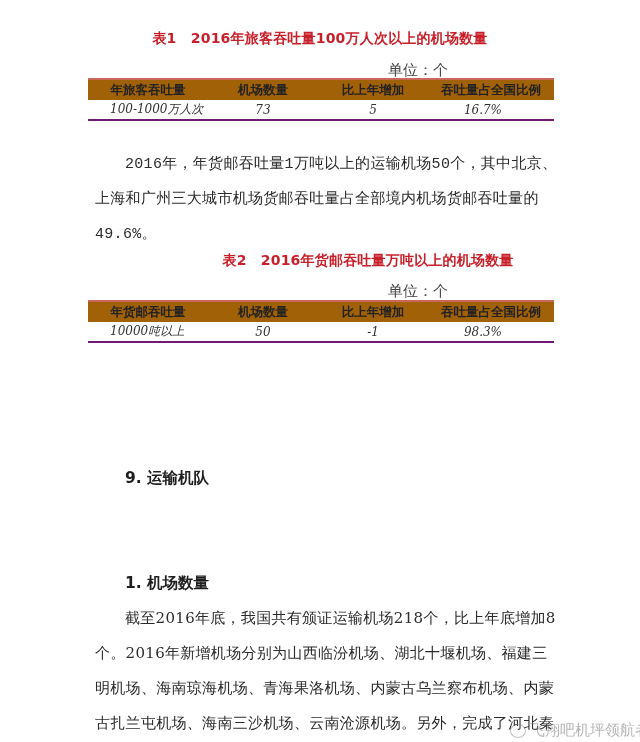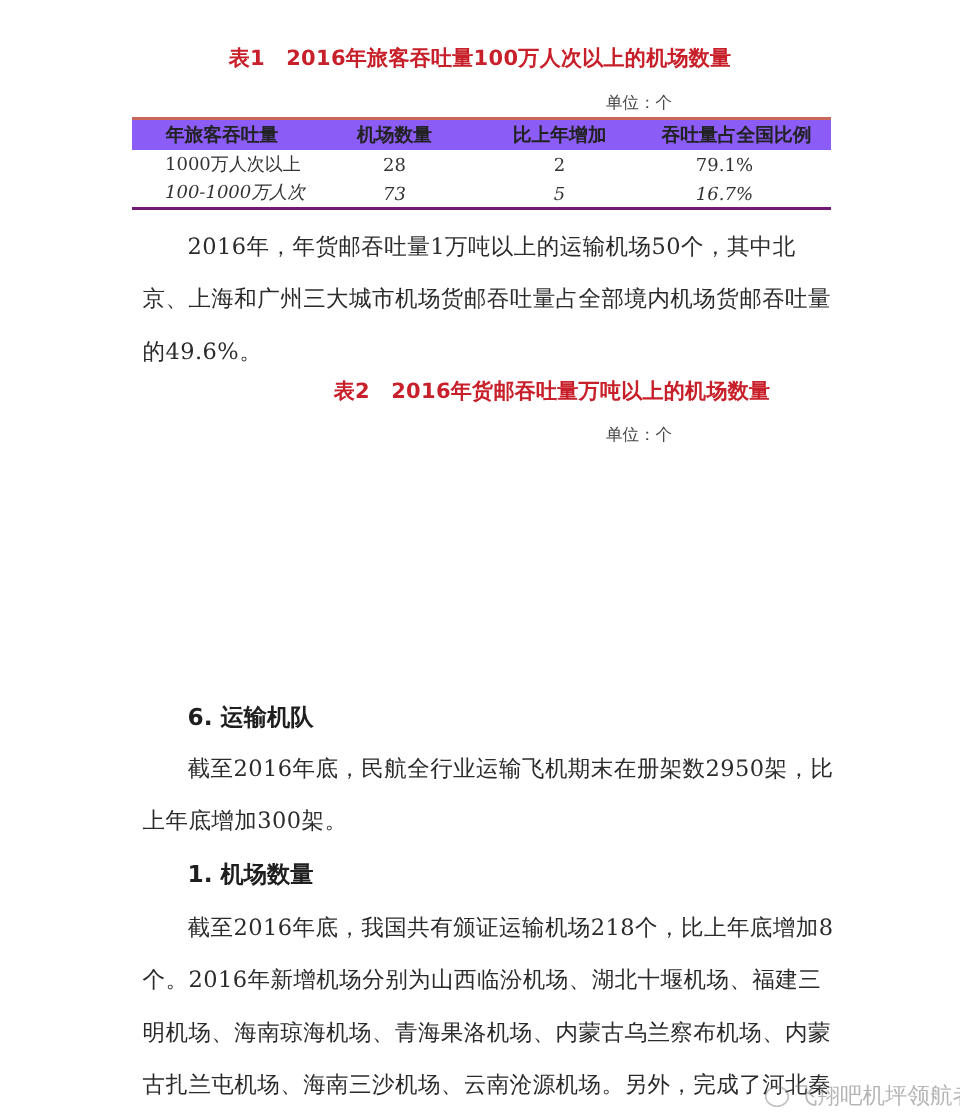--- a/index.html
+++ b/index.html
@@ -9,27 +9,27 @@
     color: #2a2a2a;
   }
   .page { position: absolute; left: 0; top: 16px; width: 540px; height: 742px; }
   .tbl-title {
     position: absolute; left: 0; width: 640px; text-align: center;
     color: #c8202a; font-weight: bold; font-size: 14px;
     font-family: "DejaVu Sans", "Liberation Sans", sans-serif;
     letter-spacing: 0.2px;
   }
   .unit {
-    position: absolute; right: 92px; font-size: 11px; color: #444;
+    position: absolute; right: 92px; font-size: 15px; color: #444;
   }
   table.data {
     position: absolute; left: 88px; width: 466px; border-collapse: collapse;
     font-size: 12px;
   }
-  table.data thead tr { background: #8b5cf6; text-align: center; }
+  table.data thead tr { background: #a16207; text-align: center; }
   table.data thead th {
     font-family: "DejaVu Sans", "Liberation Sans", sans-serif;
     font-weight: bold; font-size: 12.5px; color: #222; height: 20px; padding: 0;
     border-top: 2px solid #c8675a;
   }
   table.data tbody td {
     height: 19px; padding: 0; text-align: center; color: #333; font-size: 12px;
   }
   table.data tbody tr:last-child td { border-bottom: 2px solid #701a75; font-style: italic; }
   table.data td.c0 { text-align: left; padding-left: 22px; }
@@ -65,42 +65,53 @@
     <thead>
       <tr>
         <th style="width:120px">年旅客吞吐量</th>
         <th style="width:110px">机场数量</th>
         <th style="width:110px">比上年增加</th>
         <th style="width:126px">吞吐量占全国比例</th>
       </tr>
     </thead>
     <tbody>
       <tr>
-        <td class="c0">1000万人次以上</td>
-        <td>28</td>
-        <td>2</td>
-        <td class="c3">79.1%</td>
-      </tr>
-      <tr>
         <td class="c0">100-1000万人次</td>
         <td>73</td>
         <td>5</td>
         <td class="c3">16.7%</td>
       </tr>
     </tbody>
   </table>
 
-  <div class="para" style="top:131px;">2016年，年货邮吞吐量1万吨以上的运输机场50个，其中北京、上海和广州三大城市机场货邮吞吐量占全部境内机场货邮吞吐量的49.6%。</div>
+  <div class="para" style="top:131px;font-family:Liberation Mono, monospace;">2016年，年货邮吞吐量1万吨以上的运输机场50个，其中北京、上海和广州三大城市机场货邮吞吐量占全部境内机场货邮吞吐量的49.6%。</div>
 
   <div class="tbl-title" style="top:236px;margin-left:48px;">表2　2016年货邮吞吐量万吨以上的机场数量</div>
   <div class="unit" style="top:266px;">单位：个</div>
+  <table class="data" style="top:284px;">
+    <thead>
+      <tr>
+        <th style="width:120px">年货邮吞吐量</th>
+        <th style="width:110px">机场数量</th>
+        <th style="width:110px">比上年增加</th>
+        <th style="width:126px">吞吐量占全国比例</th>
+      </tr>
+    </thead>
+    <tbody>
+      <tr>
+        <td class="c0">10000吨以上</td>
+        <td>50</td>
+        <td>-1</td>
+        <td class="c3">98.3%</td>
+      </tr>
+    </tbody>
+  </table>
 
 
-  <div class="heading" style="top:452px;">6. 运输机队</div>
-  <div class="para" style="top:479px;">截至2016年底，民航全行业运输飞机期末在册架数2950架，比上年底增加300架。</div>
+  <div class="heading" style="top:452px;">9. 运输机队</div>
 
   <div class="heading" style="top:557px;">1. 机场数量</div>
   <div class="para" style="top:585px;">截至2016年底，我国共有颁证运输机场218个，比上年底增加8个。2016年新增机场分别为山西临汾机场、湖北十堰机场、福建三明机场、海南琼海机场、青海果洛机场、内蒙古乌兰察布机场、内蒙古扎兰屯机场、海南三沙机场、云南沧源机场。另外，完成了河北秦皇岛机场、新疆且末机场迁建。陕西安康机场停航，江西九江机场注销</div>
 
   <div class="watermark">
     <span class="wm-icon"></span><span>飞翔吧机坪领航者</span>
   </div>
 </div>
 
 </body></html>

